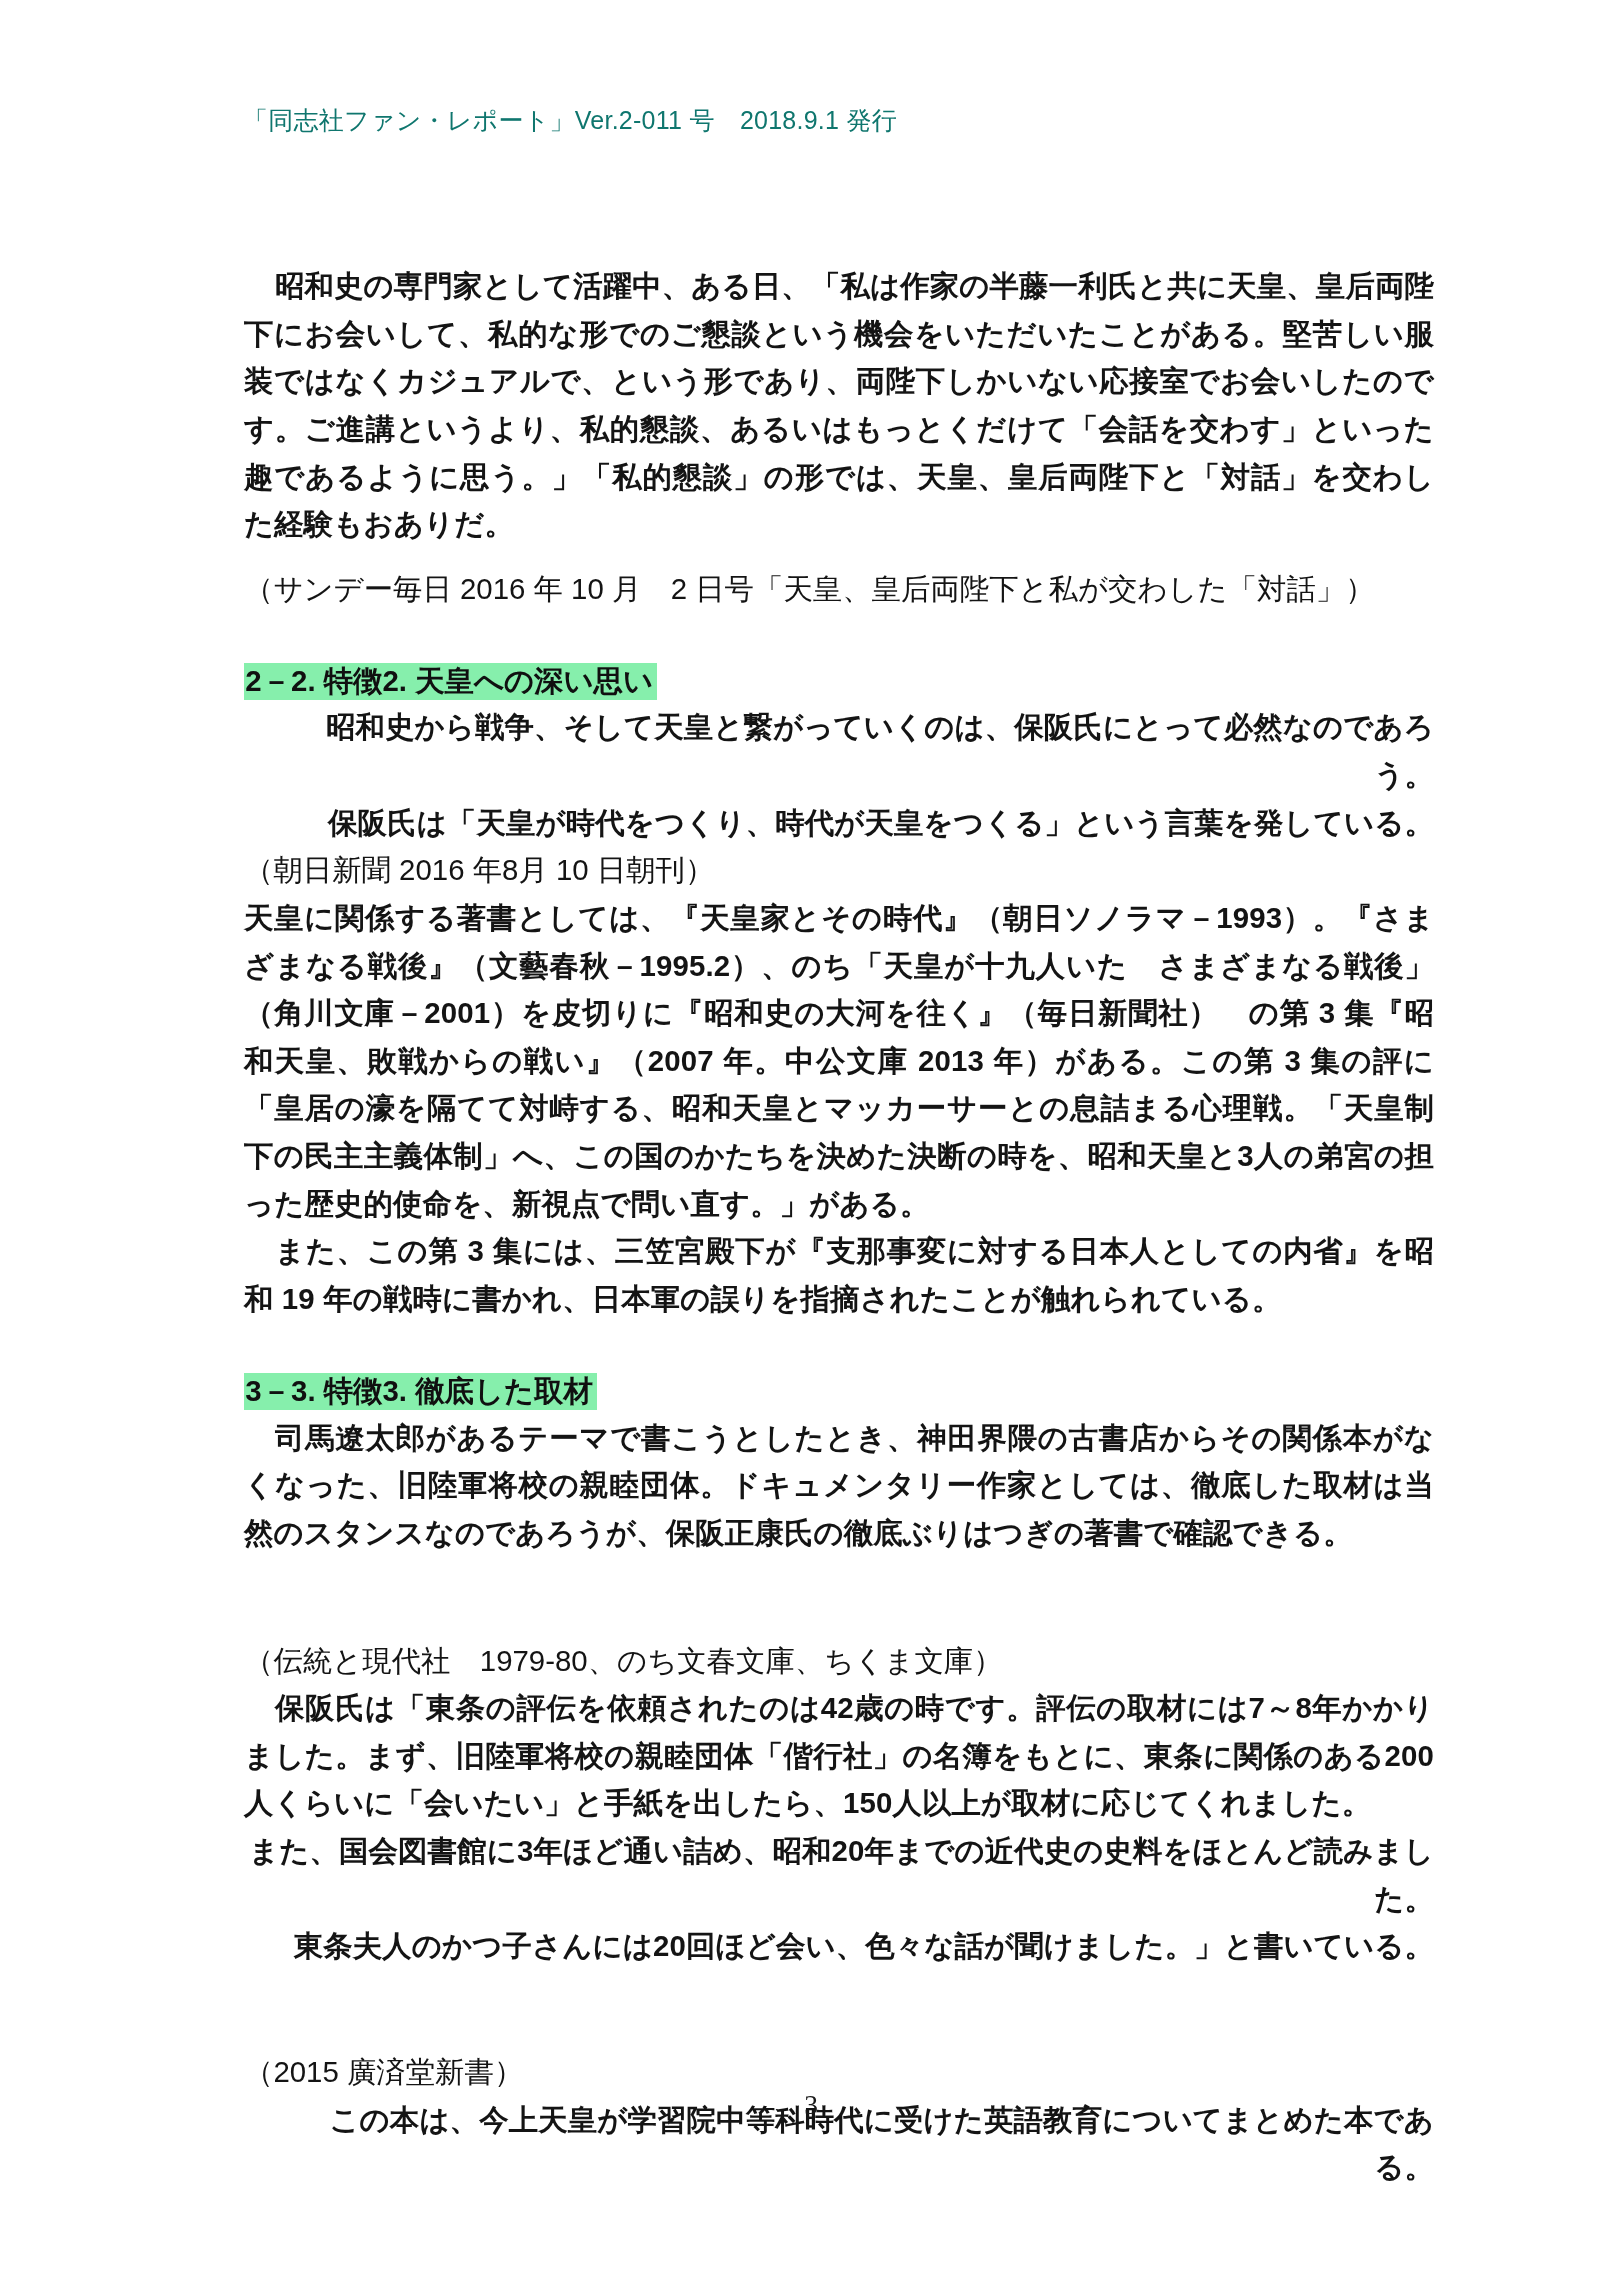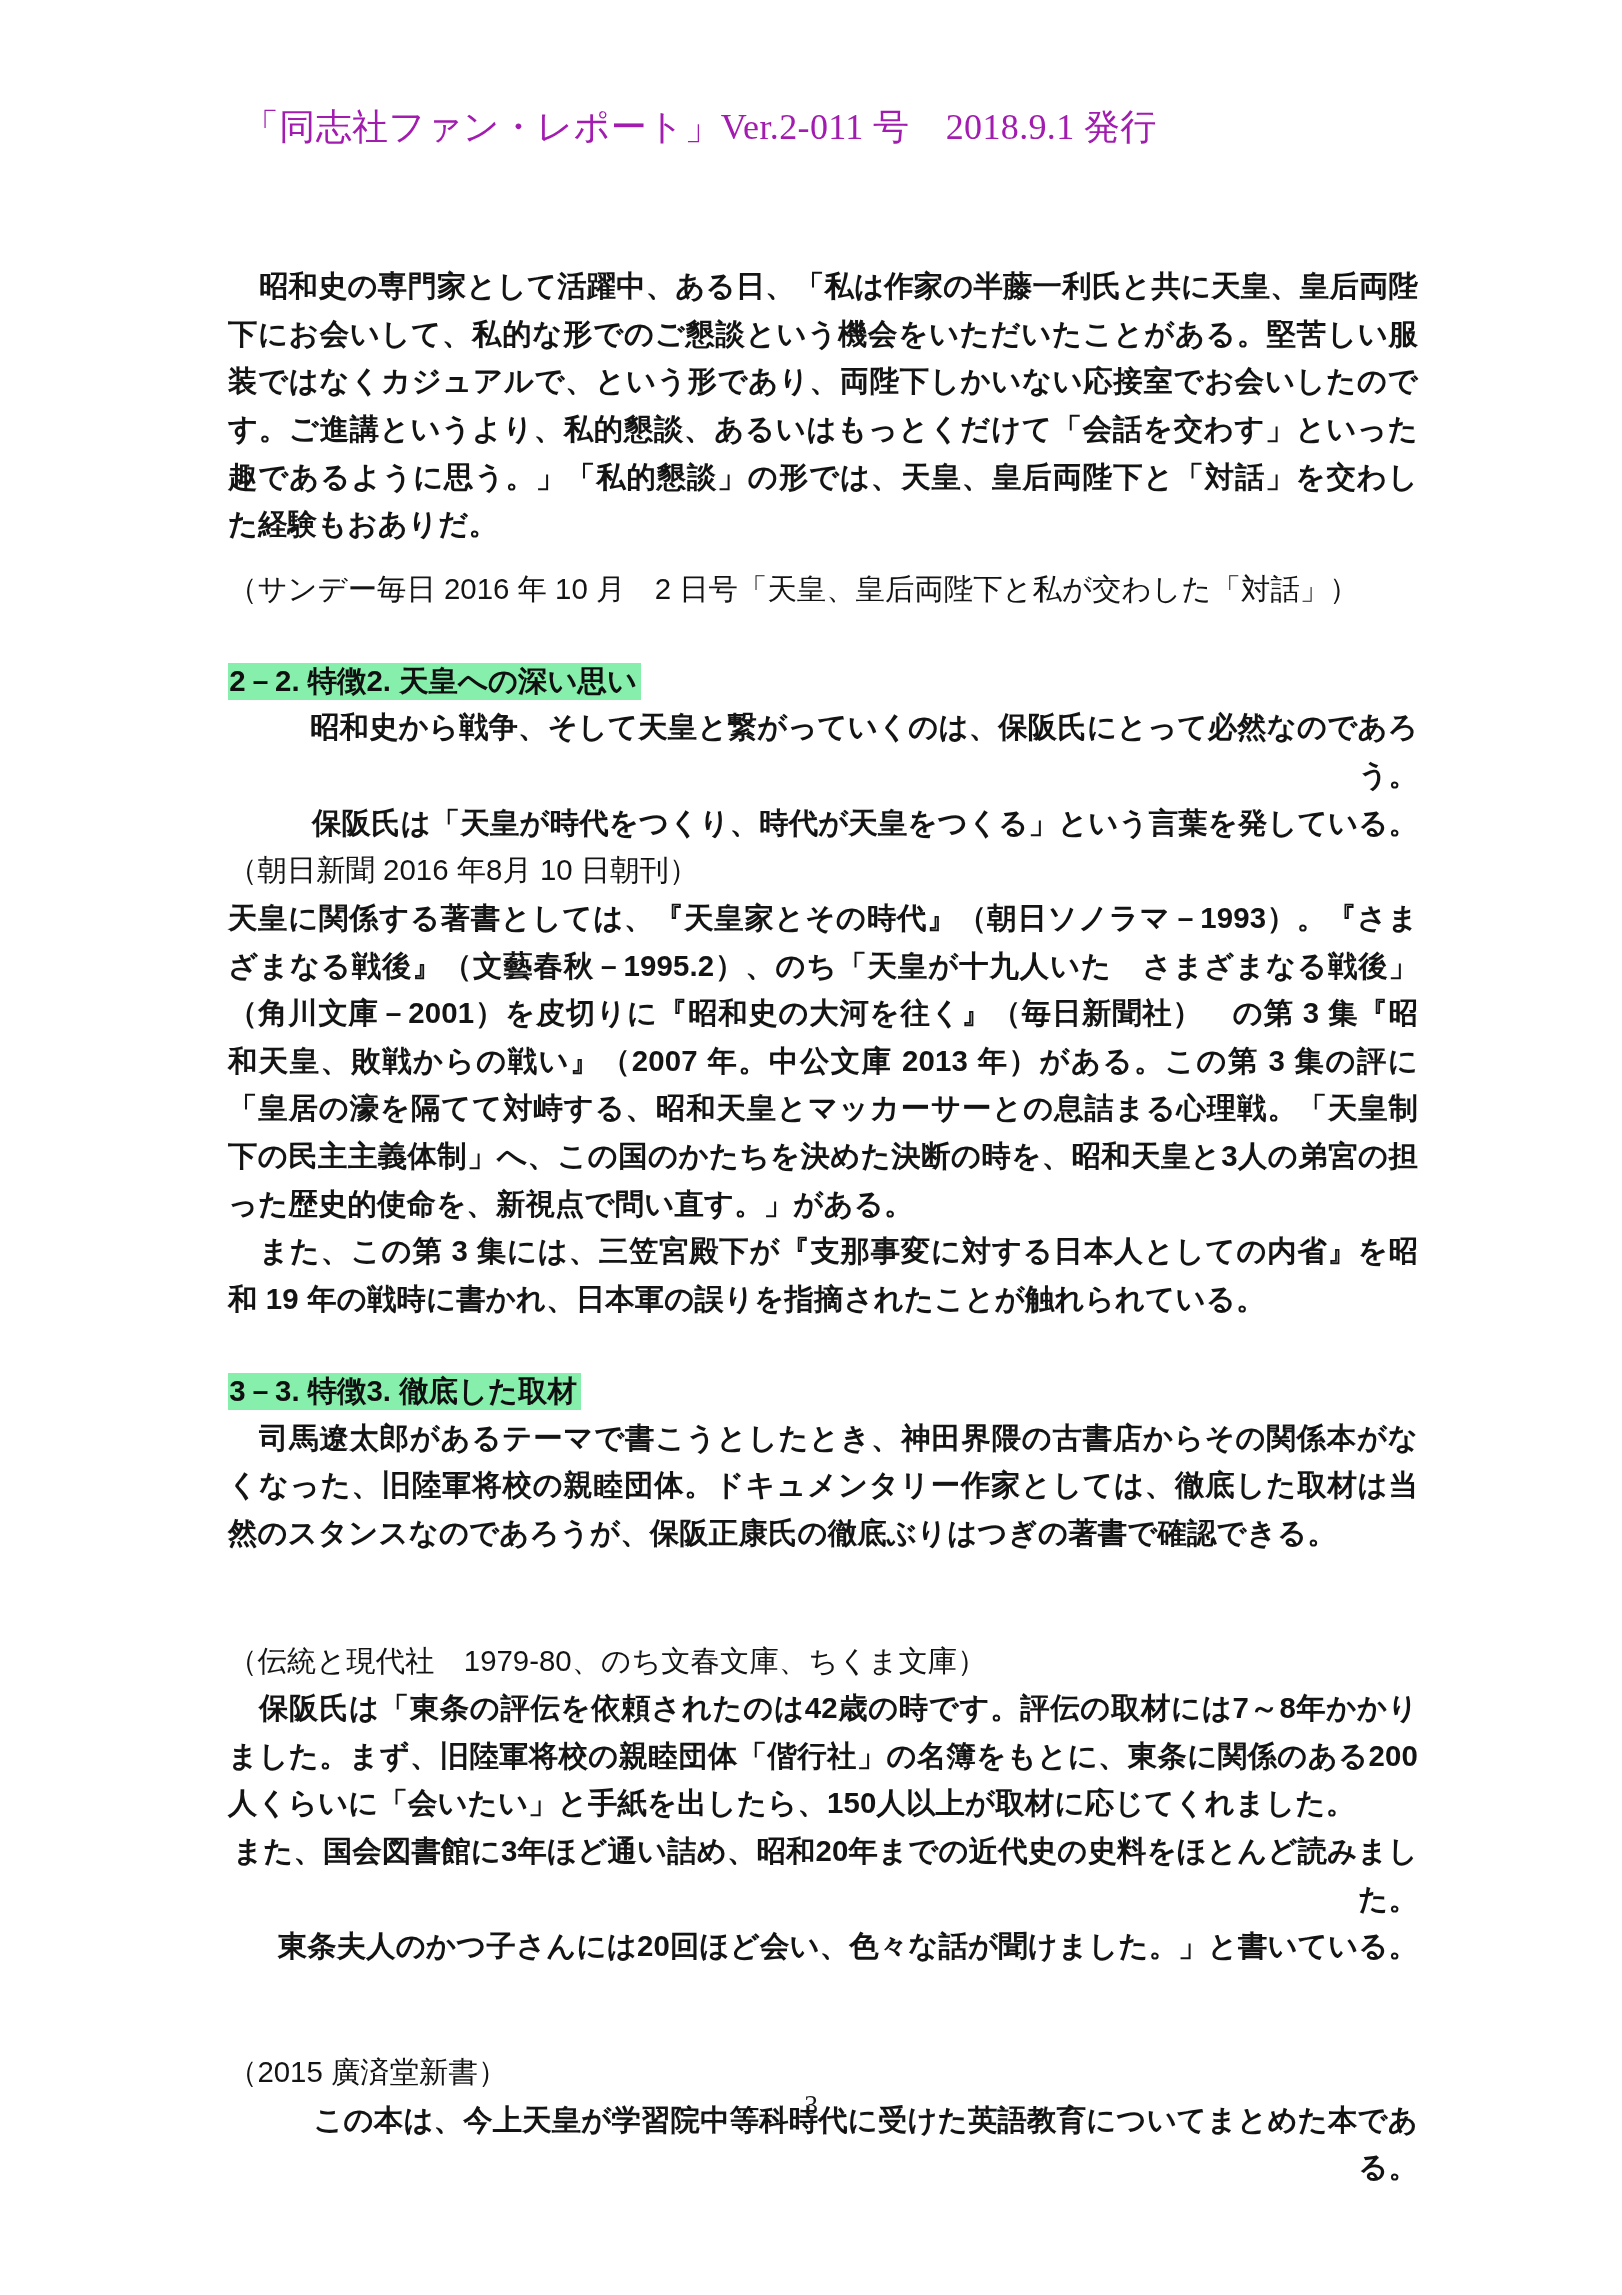--- a/index.html
+++ b/index.html
@@ -18,32 +18,32 @@
     font-family: "Liberation Sans", "DejaVu Sans", sans-serif;
     overflow: hidden;
   }
 
   
   .doc-header {
     position: absolute;
     left: 243px;
     top: 105px;
     width: 1171px;
-    font-family: Liberation Serif, serif;
-    font-size: 36px;
+    font-family: Liberation Sans, sans-serif;
+    font-size: 25px;
     line-height: 1.25;
-    color: #a21caf;
+    color: #0f766e;
     letter-spacing: 0.01em;
     white-space: nowrap;
   }
 
   
   .content {
     position: absolute;
-    left: 228px;
+    left: 244px;
     top: 262px;
     width: 1190px;
   }
 
   .para {
     font-size: 29.4px;
     line-height: 1.62;
     color: #141414;
     font-weight: 700;
     text-align: justify;

